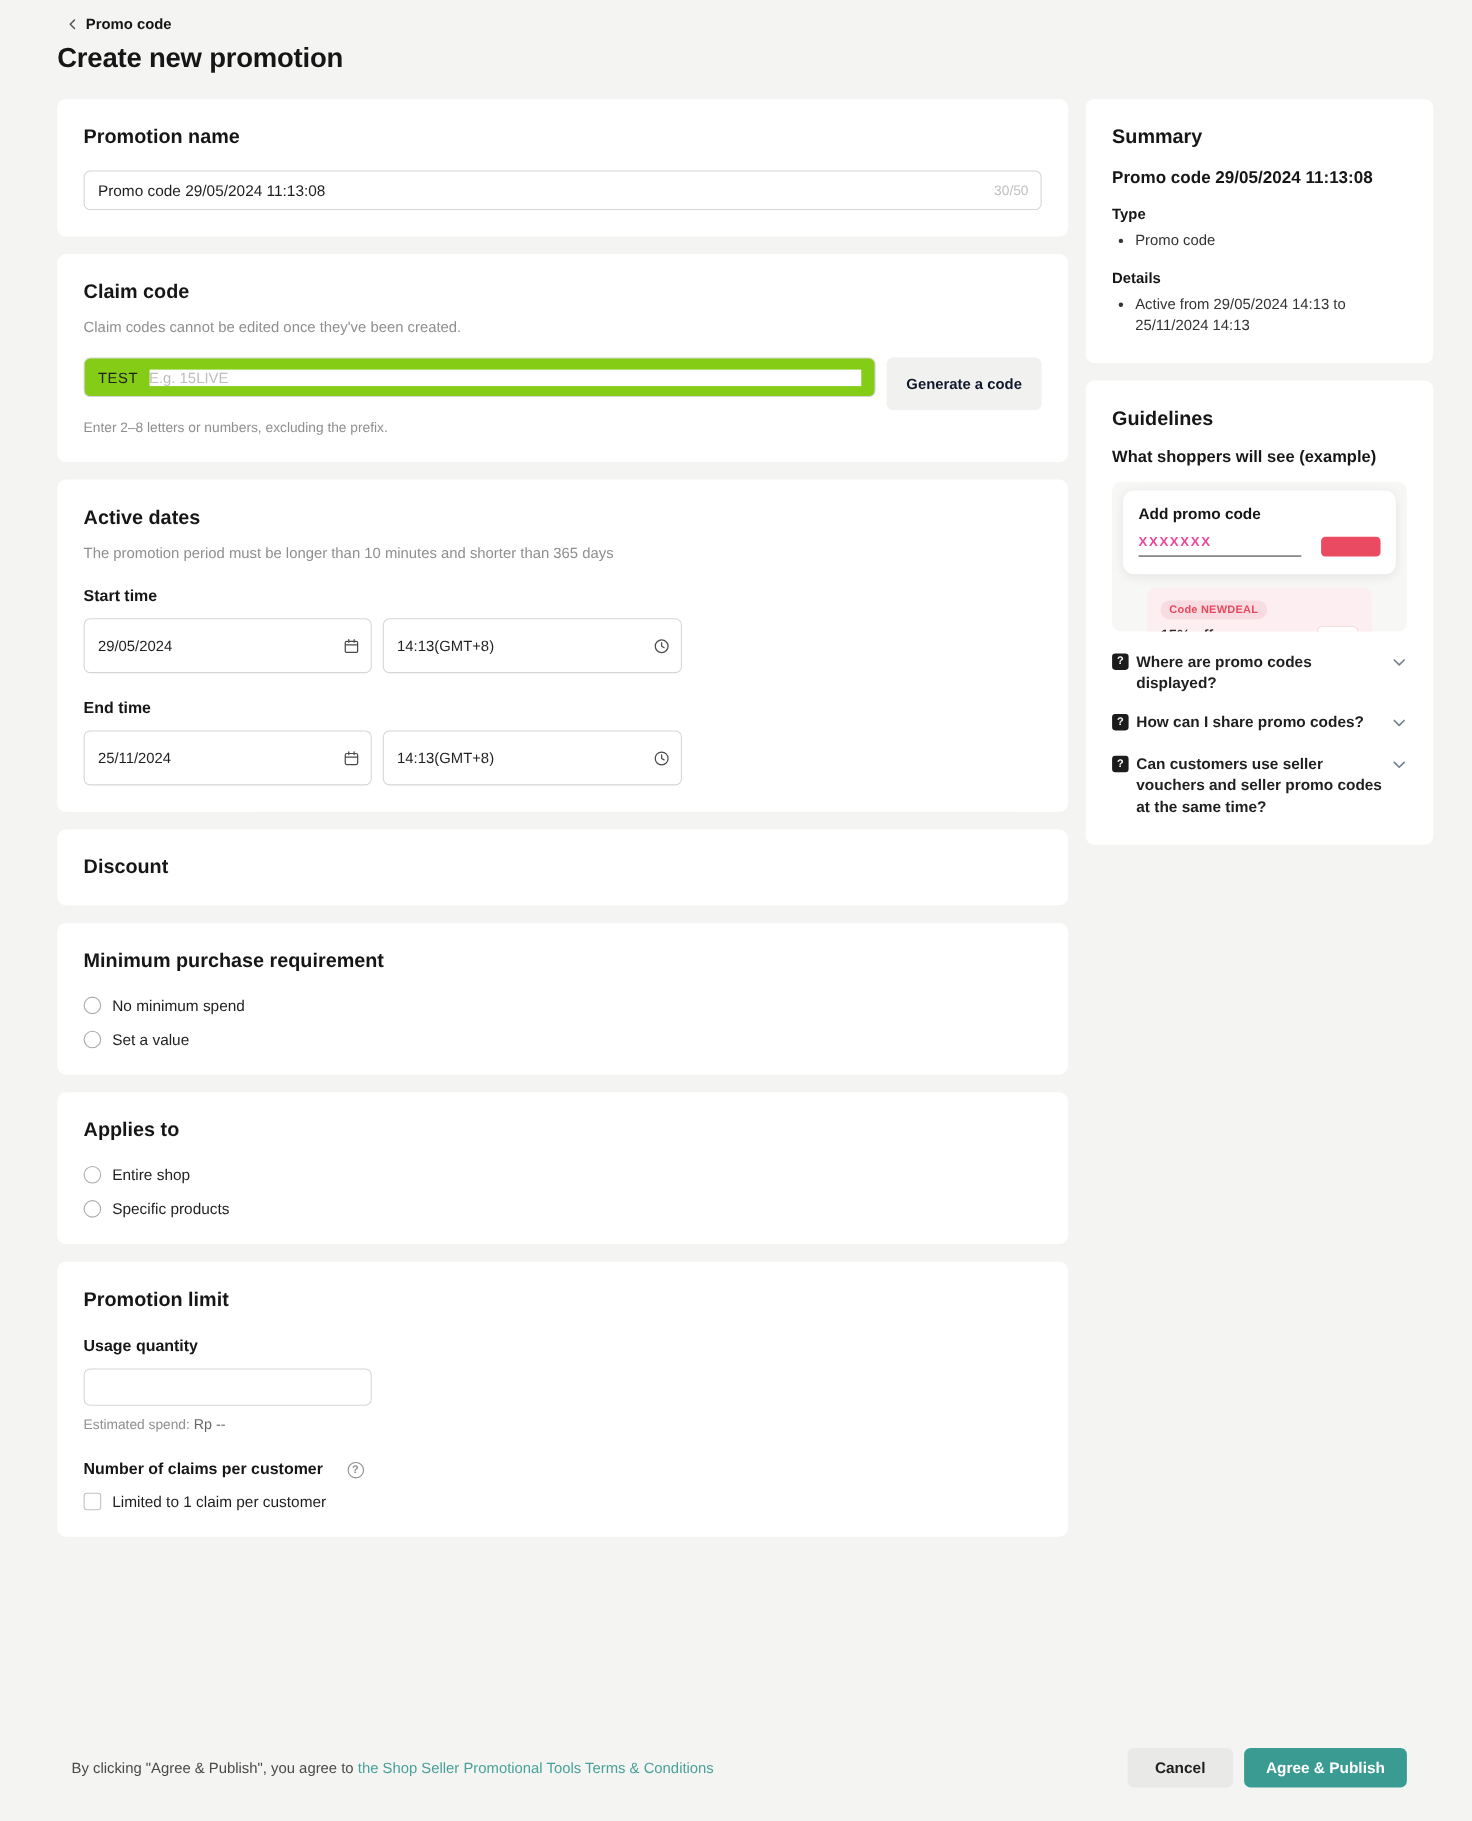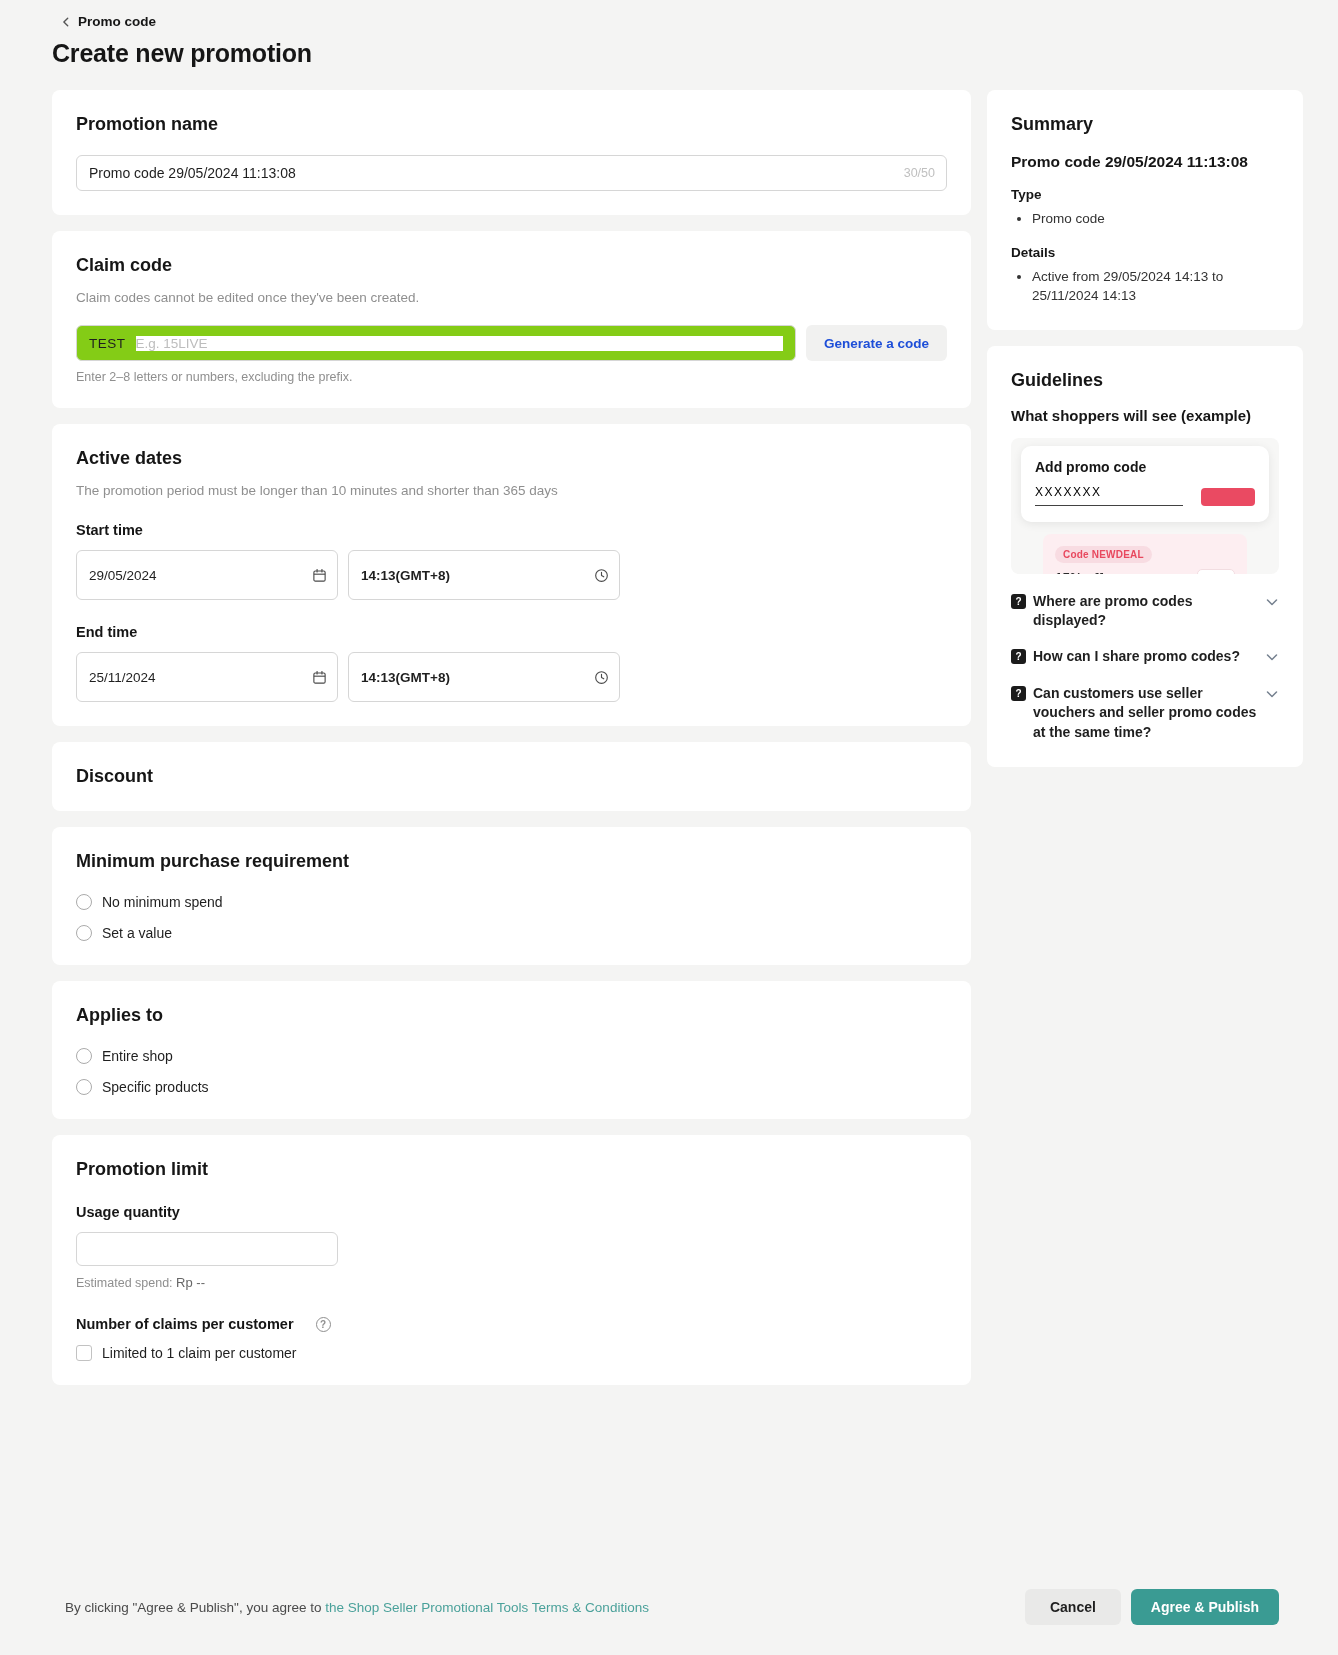--- a/index.html
+++ b/index.html
@@ -40,35 +40,35 @@
     flex:1; height:36px; border:1px solid #d6d6d6; border-radius:6px; background:#84cc16;
     display:flex; align-items:center; padding:0 12px; gap:10px;
   }
   .claim-prefix { font-size:13.5px; color:#1f1f1f; letter-spacing:0.5px; }
   .claim-input-box input {
     border:none; outline:none; flex:1; font-size:13.5px; color:#1f1f1f;
     font-family:"Liberation Sans", sans-serif;
   }
   .claim-input-box input::placeholder { color:#bdbdbd; }
   .btn-secondary {
-    height:36px; padding:0 18px; background:#f1f1f0; border:none; border-radius:6px;
-    font-size:13.5px; font-weight:bold; color:#1d4ed8; cursor:pointer;
+    height:48px; padding:0 18px; background:#f1f1f0; border:none; border-radius:6px;
+    font-size:13.5px; font-weight:bold; color:#0f172a; cursor:pointer;
     font-family:"Liberation Sans", sans-serif;
   }
   .helper { font-size:12.5px; color:#8f8f8f; margin-top:9px; }
 
   .field-label { font-size:14.5px; font-weight:bold; color:#161616; margin-top:24px; }
   .dt-row { display:flex; gap:10px; margin-top:12px; }
   .dt-box {
     height:50px; border:1px solid #d6d6d6; border-radius:6px; background:#fff;
     display:flex; align-items:center; justify-content:space-between;
     padding:0 10px 0 12px; font-size:13.5px; color:#1f1f1f; cursor:pointer;
   }
   .dt-date { width:262px; }
-  .dt-time { width:272px;font-weight:bold; }
+  .dt-time { width:272px; }
   .dt-box svg { color:#4a4a4a; display:block; }
 
   .option-list { display:flex; flex-direction:column; gap:15px; margin-top:22px; }
   .option-row { display:flex; align-items:center; gap:10px; cursor:pointer; }
   .radio {
     width:16px; height:16px; border:1px solid #ababab; border-radius:50%;
     background:#fff; flex-shrink:0;
   }
   .checkbox {
     width:16px; height:16px; border:1px solid #c2c2c2; border-radius:3px;
@@ -104,22 +104,22 @@
     margin-top:14px; background:#f7f7f6; border-radius:8px; padding:8px 10px 0 10px;
     overflow:hidden; height:136px;
   }
   .mock-card {
     background:#fff; border-radius:10px; padding:13px 14px 16px 14px;
     box-shadow:0 2px 10px rgba(0,0,0,0.08);
   }
   .mock-title { font-size:14px; font-weight:bold; color:#161616; }
   .mock-row { display:flex; align-items:flex-end; justify-content:space-between; margin-top:10px; }
   .mock-input {
-    width:148px; font-size:12px; letter-spacing:1.5px; color:#000000;
-    border-bottom:1.5px solid #424242; padding-bottom:6px;
+    width:148px; font-size:12px; letter-spacing:1.5px; color:#ec4899;
+    border-bottom:1.5px solid #424242; padding-bottom:6px;font-weight:bold;
   }
   .mock-red-btn { width:54px; height:18px; border-radius:4px; background:var(--brand-red,#ea4a62); }
   .mock-voucher {
     width:204px; margin:12px auto 0 auto; background:#fdeef1; border-radius:8px 8px 0 0;
     padding:10px 12px 10px 12px; display:flex; justify-content:space-between; align-items:flex-end;
   }
   .code-badge {
     display:inline-block; background:#f8dce2; color:#e8485e; font-size:10px; font-weight:bold;
     padding:3px 8px; border-radius:9px; letter-spacing:0.2px;
   }

